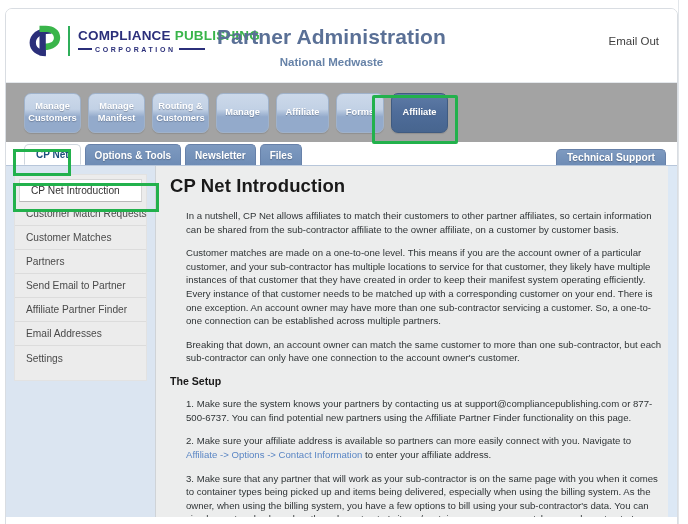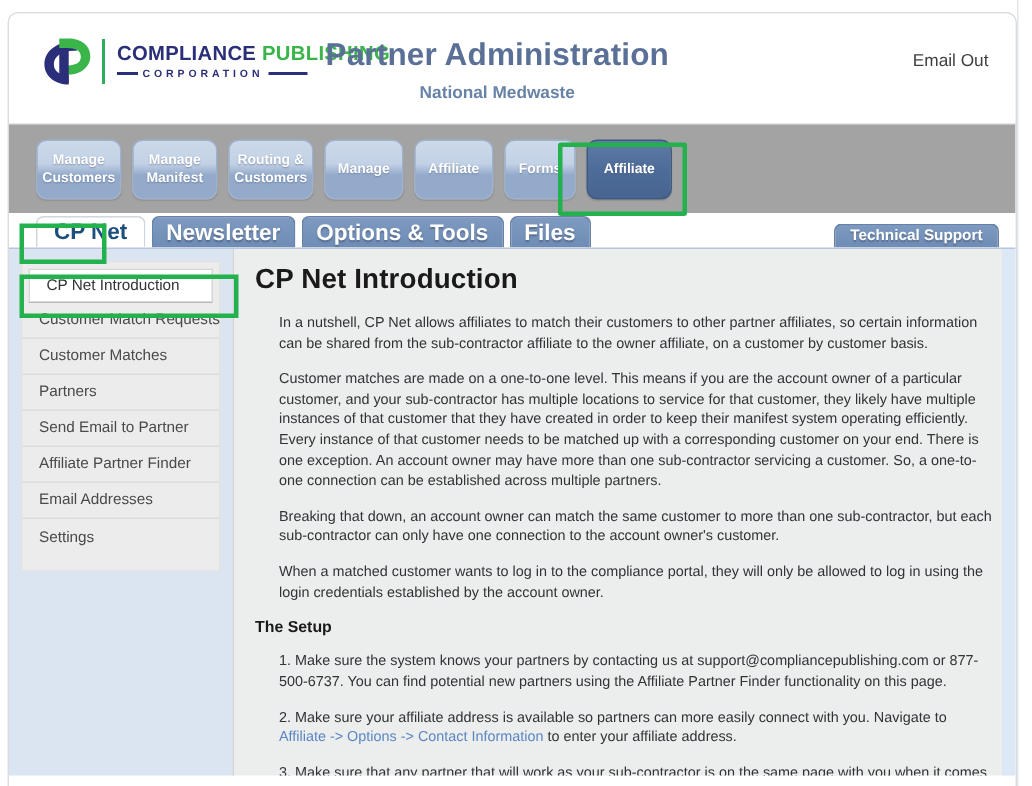--- a/index.html
+++ b/index.html
@@ -138,21 +138,21 @@
   .stabs { display: flex; align-items: flex-end; gap: 4px; height: 23px; }
   .stab {
     height: 21px;
     padding: 0 9px;
     border-top-left-radius: 5px;
     border-top-right-radius: 5px;
     background: linear-gradient(to bottom, #7e9ac0 0%, #6e8cb5 100%);
     border: 1px solid #6781a9;
     border-bottom: none;
     color: #ffffff;
-    font-size: 15px; font-weight: bold;
+    font-size: 10px; font-weight: bold;
     display: flex; align-items: center;
     cursor: pointer; user-select: none;
     text-shadow: 0 1px 1px rgba(60,75,100,.5);
   }
   .stab.active {
     background: #ffffff;
     border: 1px solid #cfd6de;
     border-bottom: 1px solid #ffffff;
     color: #1d4f7c;
     text-shadow: none;
@@ -310,22 +310,22 @@
           </div>
           <div class="ptab active wide">
             <span>Affiliate</span>
           </div>
         </div>
     </div>
 
     <div class="secondary-bar">
       <div class="stabs" id="stabs">
           <div class="stab active">CP Net</div>
+          <div class="stab">Options &amp; Tools</div>
           <div class="stab">Newsletter</div>
-          <div class="stab">Options &amp; Tools</div>
           <div class="stab">Files</div>
         </div>
       <div class="tech-support">Technical Support</div>
     </div>
 
     <div class="body-wrap">
 
       <div class="sidebar">
         <div class="menu-panel" id="menu-panel">
             <div class="menu-item active">CP Net Introduction</div>
@@ -340,21 +340,20 @@
       </div>
 
       <div class="content">
         <div class="content-scroll-gutter"></div>
 
         <h1>CP Net Introduction</h1>
 
         <p>In a nutshell, CP Net allows affiliates to match their customers to other partner affiliates, so certain information can be shared from the sub-contractor affiliate to the owner affiliate, on a customer by customer basis.</p>
         <p>Customer matches are made on a one-to-one level. This means if you are the account owner of a particular customer, and your sub-contractor has multiple locations to service for that customer, they likely have multiple instances of that customer that they have created in order to keep their manifest system operating efficiently. Every instance of that customer needs to be matched up with a corresponding customer on your end. There is one exception. An account owner may have more than one sub-contractor servicing a customer. So, a one-to-one connection can be established across multiple partners.</p>
         <p>Breaking that down, an account owner can match the same customer to more than one sub-contractor, but each sub-contractor can only have one connection to the account owner's customer.</p>
-        <p>When a matched customer wants to log in to the compliance portal, they will only be allowed to log in using the login credentials established by the account owner.</p>
 
         <h3>The Setup</h3>
 
         <p>1. Make sure the system knows your partners by contacting us at support@compliancepublishing.com or 877-500-6737. You can find potential new partners using the Affiliate Partner Finder functionality on this page.</p>
 
         <p><span>2. Make sure your affiliate address is available so partners can more easily connect with you. Navigate to </span><a class="inline-link" href="#">Affiliate -&gt; Options -&gt; Contact Information</a><span> to enter your affiliate address.</span></p>
 
         <p>3. Make sure that any partner that will work as your sub-contractor is on the same page with you when it comes to container types being picked up and items being delivered, especially when using the billing system. As the owner, when using the billing system, you have a few options to bill using your sub-contractor's data. You can simply create rules based on the sub-contractor's items/containers, or you can match your sub-contractor's items/containers to your own item/containers, which will then allow the established rules of your item/container to be shared.</p>
 
       </div>

